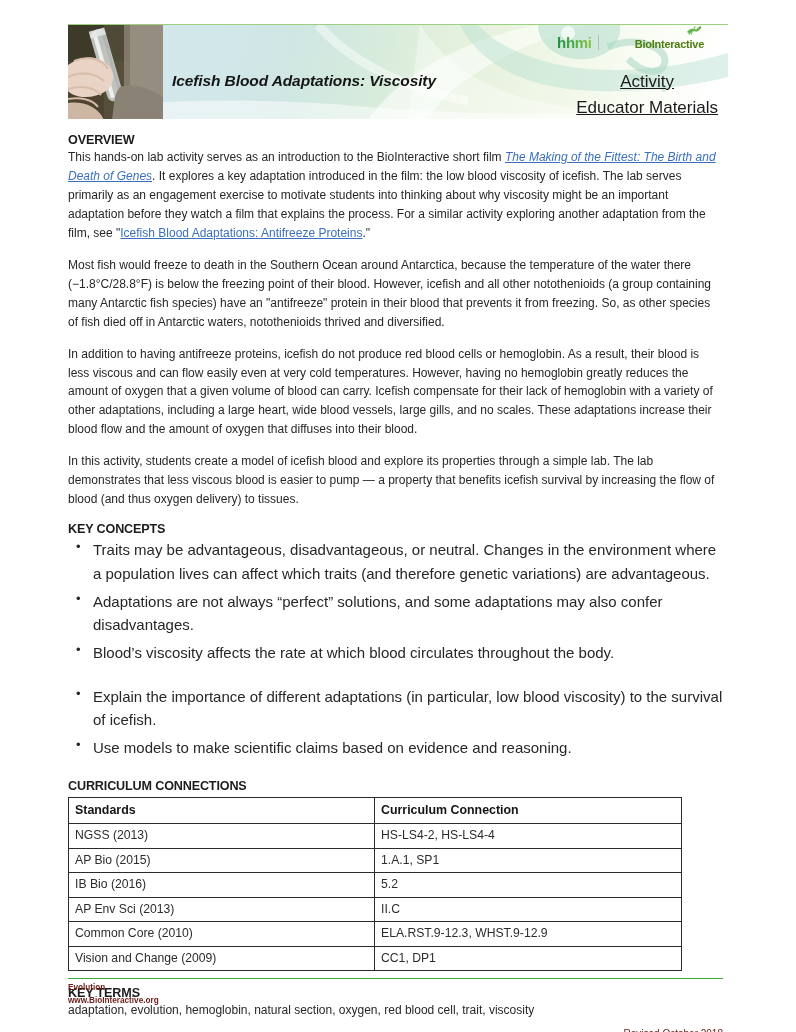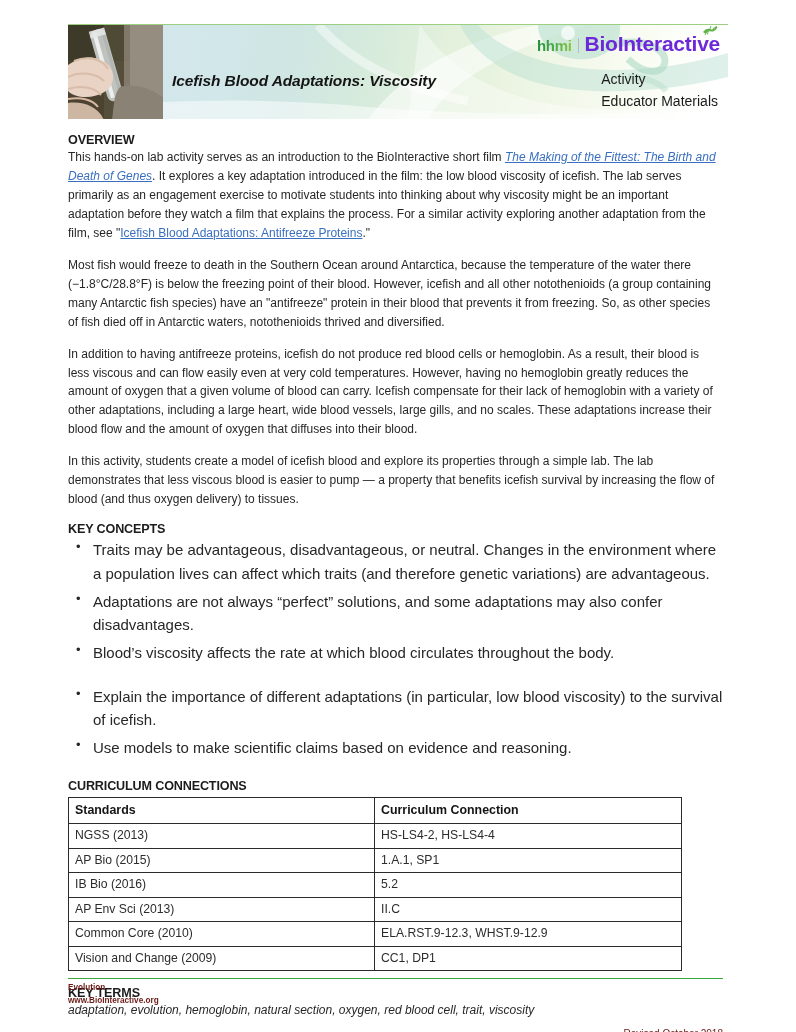--- a/index.html
+++ b/index.html
@@ -68,21 +68,21 @@
     display: flex;
     align-items: center;
     font-size: 15.5px;
     font-weight: bold;
     font-style: italic;
     color: #151515;
     letter-spacing: -0.1px;
   }
   .logo-block {
     position: absolute;
-    right: 8px;
+    right: 24px;
     top: 8px;
     text-align: right;
     line-height: 1;
   }
   .logo-row {
     display: flex;
     align-items: baseline;
     justify-content: flex-end;
   }
   .logo-hhmi {
@@ -97,40 +97,42 @@
   .logo-div {
     display: inline-block;
     width: 1px;
     height: 15px;
     background: #b9b9b9;
     margin: 0 6px;
     position: relative;
     top: 2px;
   }
   .logo-bio {
-    font-size: 21px;
-    font-weight: bold;
-    color: #6d28d9;
+    font-size: 11px;
+    font-weight: bold;
+    color: #4d7c0f;
     letter-spacing: -0.25px;
+    margin-left: 30px;
   }
   .lizard {
     position: absolute;
     right: 2px;
     top: -8px;
     width: 16px;
     height: 12px;
   }
   .banner-sub {
     position: absolute;
     right: 10px;
     top: 44px;
-    text-align: left;
-    font-size: 14px;
+    text-align: center;
+    font-size: 17px;
     color: #1a1a1a;
     line-height: 1.55;
+    text-decoration: underline;
   }
 
   
   .content {
     position: absolute;
     left: 68px;
     top: 133px;
     width: 655px;
   }
   h2.sec {
@@ -140,21 +142,21 @@
     color: #1c1c1c;
     letter-spacing: -0.15px;
   }
   p.body {
     font-size: 12px;
     line-height: 1.58;
     margin: 0 0 13px 0;
     color: #272727;
     text-align: left;
   }
-  p.tight { margin-bottom: 0; font-style: italic; }
+  p.tight { margin-bottom: 0; }
   a.lnk {
     color: #3a6fbf;
     text-decoration: underline;
   }
   a.lnk.ital { font-style: italic; }
 
   ul.bul {
     margin: 2px 0 0 0;
     padding: 0 0 0 25px;
     list-style: none;

